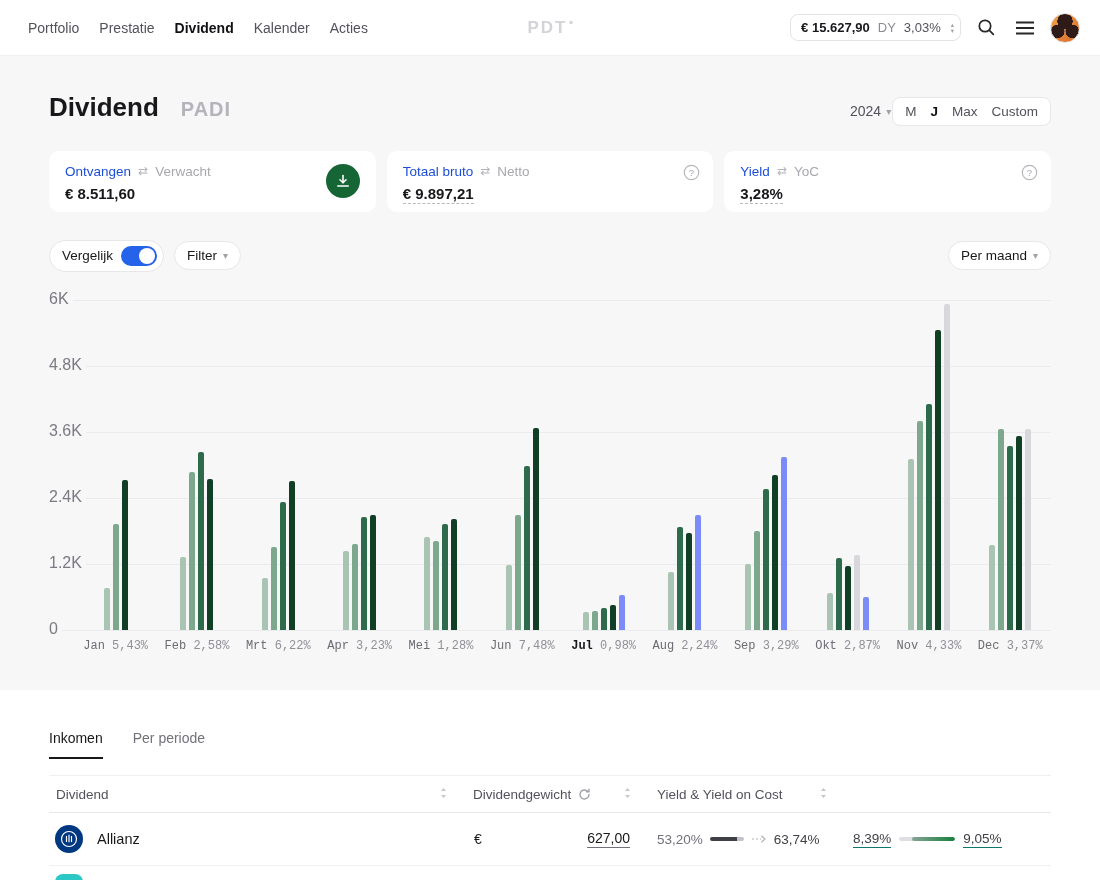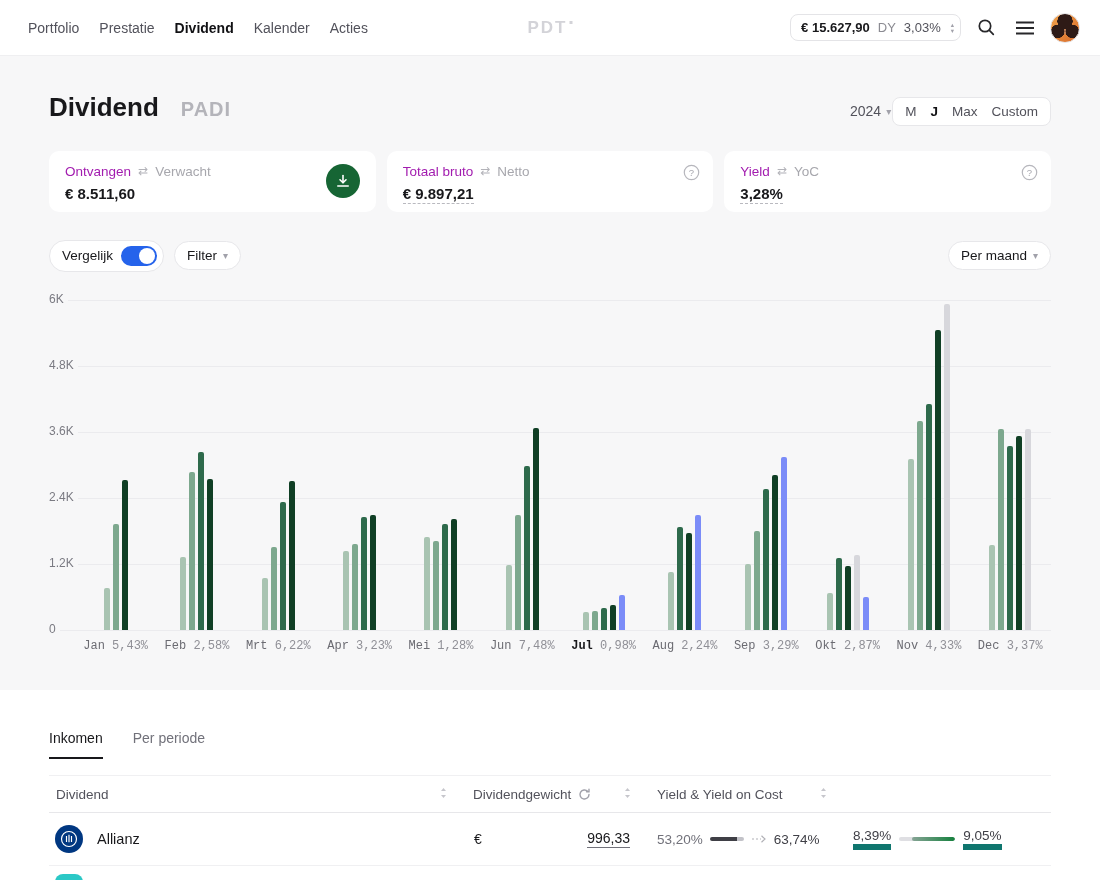--- a/index.html
+++ b/index.html
@@ -57,21 +57,21 @@
     background:#fff; border:1px solid #e7e7ea; border-radius:8px;
     display:flex; align-items:center; padding:4px 5px; font-size:13.5px; color:#52525b;
   }
   .range-opt { padding:2px 7px; cursor:pointer; }
   .range-opt.active { color:#111114; font-weight:700; }
 
   
   .cards { display:flex; gap:11px; margin-top:25px; }
   .card { flex:1; background:#fff; border-radius:10px; padding:13px 16px; position:relative; height:61px; }
   .card-top { display:flex; align-items:center; gap:7px; font-size:13.5px; }
-  .card-label { color:#a21caf; }
+  .card-label { color:#1d4ed8; }
   .swap-icon { color:#b3b3b9; font-size:12px; }
   .card-alt { color:#a7a7ad; }
   .card-value { margin-top:6px; font-size:15px; font-weight:700; display:inline-block; }
   .card-value.dashed { border-bottom:1px dashed #b9b9bf; padding-bottom:1px; }
   .dl-btn {
     position:absolute; right:16px; top:50%; transform:translateY(-50%);
     width:34px; height:34px; border-radius:50%; background:#166534; border:none; cursor:pointer;
     display:flex; align-items:center; justify-content:center;
   }
   .help { position:absolute; right:13px; top:13px; cursor:pointer; }
@@ -85,21 +85,21 @@
   .compare-pill { padding:5px 6px 5px 12px; gap:8px; }
   .switch { width:36px; height:20px; border-radius:999px; background:#2563eb; position:relative; }
   .knob { position:absolute; right:2px; top:2px; width:16px; height:16px; border-radius:50%; background:#fff; }
   .filter-pill { margin-left:10px; padding:6px 12px; gap:6px; }
   .period-pill { margin-left:auto; padding:6px 12px; gap:6px; }
 
   
   .chart-wrap { position:relative; margin-top:28px; height:330px; }
   .gridline { position:absolute; left:0; right:0; height:1px; background:#ebebee; }
   .y-tick {
-    position:absolute; left:0; transform:translateY(-55%); font-size:12px; color:#7a7a82;
+    position:absolute; left:0; transform:translateY(-55%); font-size:16px; color:#7a7a82;
     background:#f7f7f8; padding-right:4px; z-index:2;
   }
   .chart-cols { position:absolute; left:26px; right:0; top:0; bottom:0; display:flex; z-index:1; }
   .ch-col { flex:1; display:flex; align-items:flex-end; justify-content:center; gap:3px; }
   .bar { width:6px; border-radius:2px 2px 0 0; }
   .chart-labels { display:flex; margin-left:26px; margin-top:9px; }
   .ch-label { flex:1; text-align:center; font-size:12px; color:#6b6b72; white-space:nowrap;font-family:Liberation Mono, monospace; }
   .ch-label .p { color:#8f8f96; }
   .ch-label.current .m { color:#18181b; font-weight:700; }
 
@@ -125,21 +125,21 @@
   }
   .cell-effect { display:flex; align-items:center; gap:14px; padding-left:6px; font-size:14.5px; color:#18181b; }
   .logo-circle { width:28px; height:28px; border-radius:50%; background:#003781; display:flex; align-items:center; justify-content:center; }
   .logo-square { width:28px; height:28px; border-radius:8px; background:#2bc8c6; }
   .cell-div { display:flex; align-items:center; justify-content:space-between; padding:0 20px 0 8px; font-size:14px; color:#18181b; }
   .div-val { border-bottom:1px solid #71717a; padding-bottom:1px; }
   .cell-weight { display:flex; align-items:center; gap:7px; font-size:13.5px; color:#71717a; padding-left:7px; }
   .w-to { color:#3f3f46; }
   .weight-bar { width:34px; height:4px; border-radius:2px; background:linear-gradient(90deg,#3f3f46 0 80%, #c2c2c8 80%); }
   .cell-yield { display:flex; align-items:center; gap:8px; font-size:13.5px; color:#3f3f46; padding-left:7px; }
-  .y-val { border-bottom:6px solid #0f766e; padding-bottom:1px; }
+  .y-val { border-bottom:1px solid #0f766e; padding-bottom:1px; }
   .yield-track { width:56px; height:4px; border-radius:2px; background:#dfdfe3; position:relative; overflow:hidden; }
   .yield-fill { position:absolute; right:0; top:0; bottom:0; border-radius:2px; background:linear-gradient(90deg,#86a495,#15803d); }
   .trow.partial { height:40px; border-bottom:none; align-items:start; padding-top:8px; }
 </style>
 </head>
 <body>
 
 <div class="topnav">
   <div class="nav-links">
     <span class="nav-link">Portfolio</span>
@@ -413,21 +413,21 @@
         <span class="logo-circle">
           <svg width="20" height="20" viewBox="0 0 24 24" fill="none" stroke="#fff" stroke-width="1.4">
               <circle cx="12" cy="12" r="9"></circle>
               <path d="M9 8.5v7M12 7v9M15 8.5v7"></path>
             </svg>
         </span>
         <span>Allianz</span>
       </div>
       <div class="cell-div">
         <span>€</span>
-        <span class="div-val">996,33</span>
+        <span class="div-val">627,00</span>
       </div>
       <div class="cell-weight">
         <span>53,20%</span>
         <span class="weight-bar"></span>
         <svg width="16" height="10" viewBox="0 0 16 10" fill="none" stroke="#b0b0b6" stroke-width="1.2">
             <path d="M1 5h9" stroke-dasharray="2 2"></path>
             <path d="M10.5 1.8 14 5l-3.5 3.2"></path>
           </svg>
         <span class="w-to">63,74%</span>
       </div>

